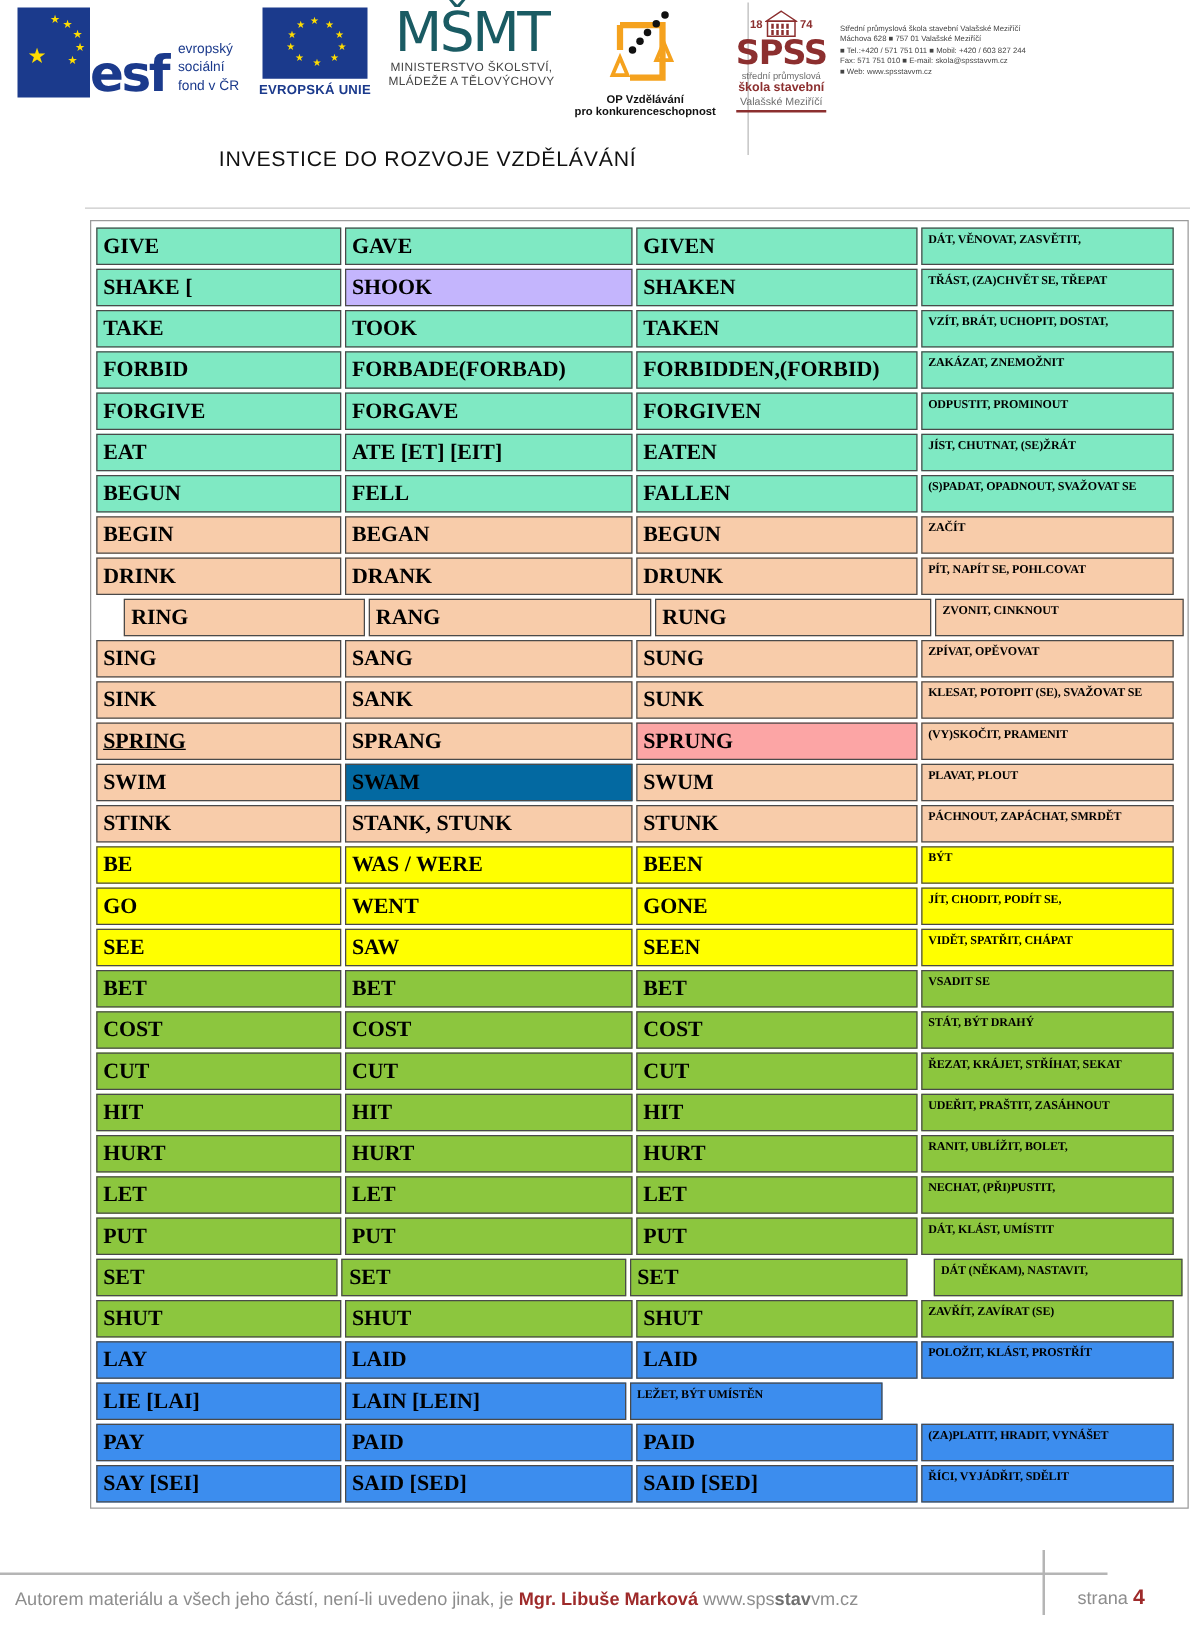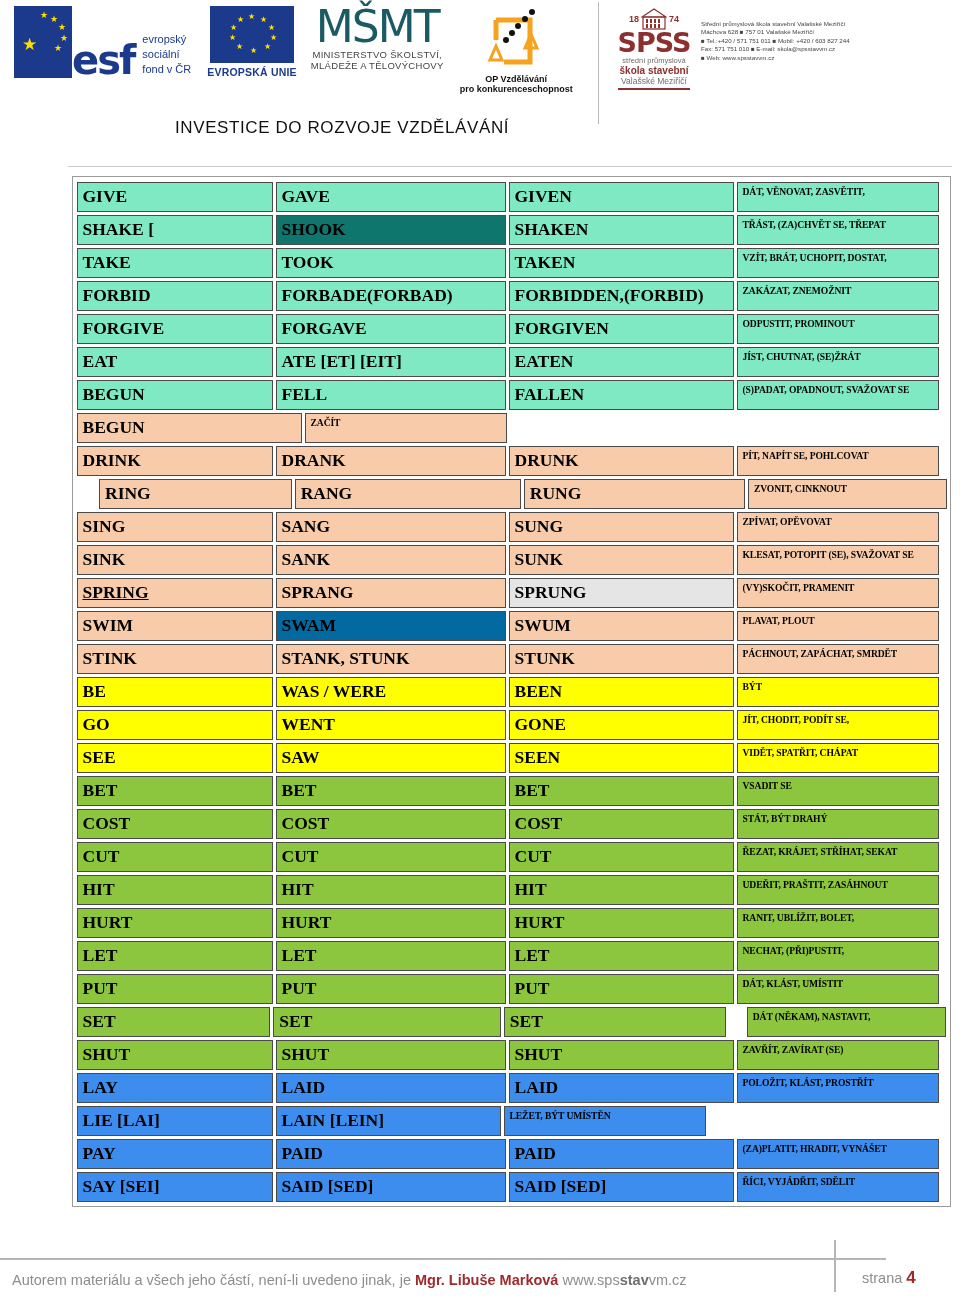--- a/index.html
+++ b/index.html
@@ -47,21 +47,21 @@
   .opv { margin-left:16px; display:flex; flex-direction:column; align-items:center; }
   .opv-mark { width:60px; height:66px; position:relative; }
   .opv-t1 { font-family:"Liberation Sans", sans-serif; font-size:9px; font-weight:bold;
             color:#111; margin-top:2px; }
   .opv-t2 { font-family:"Liberation Sans", sans-serif; font-size:9px; font-weight:bold;
             color:#111; }
 
   .hdr-divider { position:absolute; left:598px; top:2px; width:1px; height:122px; background:#b9b9b9; }
 
   
-  .spss { position:absolute; left:615px; top:8px; display:flex; align-items:flex-start; }
+  .spss { position:absolute; left:586px; top:8px; display:flex; align-items:flex-start; }
   .spss-mark { width:78px; text-align:center; }
   .spss-date { display:flex; align-items:center; justify-content:center; gap:2px;
                font-family:"Liberation Sans", sans-serif; font-size:9px; color:#8c2f2f; font-weight:bold; }
   .spss-house { width:26px; height:22px; position:relative; }
   .spss-word { font-family:"DejaVu Sans", sans-serif; font-weight:bold; font-size:27px;
                line-height:26px; color:#8c2f2f; letter-spacing:-1px; }
   .spss-sub1 { font-family:"Liberation Sans", sans-serif; font-size:7.5px; color:#6e6e6e; }
   .spss-sub2 { font-family:"Liberation Sans", sans-serif; font-size:10px; color:#8c2f2f; font-weight:bold; }
   .spss-sub3 { font-family:"Liberation Sans", sans-serif; font-size:8.5px; color:#6e6e6e; }
   .spss-rule { width:72px; height:1.5px; background:#8c2f2f; margin:2px auto 0; }
@@ -242,21 +242,21 @@
           <span class="en">GIVEN</span>
         </div>
         <div class="vcell c4" style="background: rgb(127, 233, 195);">
           <span class="cz">DÁT, VĚNOVAT, ZASVĚTIT,</span>
         </div>
       </div>
       <div class="vrow">
         <div class="vcell c1" style="background: rgb(127, 233, 195);">
           <span class="en">SHAKE [</span>
         </div>
-        <div class="vcell c2" style="background: #0f766e;">
+        <div class="vcell c2" style="background: #c4b5fd;">
           <span class="en">SHOOK</span>
         </div>
         <div class="vcell c3" style="background: rgb(127, 233, 195);">
           <span class="en">SHAKEN</span>
         </div>
         <div class="vcell c4" style="background: rgb(127, 233, 195);">
           <span class="cz">TŘÁST, (ZA)CHVĚT SE, TŘEPAT</span>
         </div>
       </div>
       <div class="vrow">
@@ -323,20 +323,26 @@
           <span class="en">FELL</span>
         </div>
         <div class="vcell c3" style="background: rgb(127, 233, 195);">
           <span class="en">FALLEN</span>
         </div>
         <div class="vcell c4" style="background: rgb(127, 233, 195);">
           <span class="cz">(S)PADAT, OPADNOUT, SVAŽOVAT SE</span>
         </div>
       </div>
       <div class="vrow">
+        <div class="vcell c1" style="background: rgb(248, 204, 170);">
+          <span class="en">BEGIN</span>
+        </div>
+        <div class="vcell c2" style="background: rgb(248, 204, 170);">
+          <span class="en">BEGAN</span>
+        </div>
         <div class="vcell c3" style="background: rgb(248, 204, 170);">
           <span class="en">BEGUN</span>
         </div>
         <div class="vcell c4" style="background: rgb(248, 204, 170);">
           <span class="cz">ZAČÍT</span>
         </div>
       </div>
       <div class="vrow">
         <div class="vcell c1" style="background: rgb(248, 204, 170);">
           <span class="en">DRINK</span>
@@ -393,21 +399,21 @@
           <span class="cz">KLESAT, POTOPIT (SE), SVAŽOVAT SE</span>
         </div>
       </div>
       <div class="vrow">
         <div class="vcell c1" style="background: rgb(248, 204, 170); text-decoration: underline;">
           <span class="en">SPRING</span>
         </div>
         <div class="vcell c2" style="background: rgb(248, 204, 170);">
           <span class="en">SPRANG</span>
         </div>
-        <div class="vcell c3" style="background: #e5e5e5;">
+        <div class="vcell c3" style="background: #fca5a5;">
           <span class="en">SPRUNG</span>
         </div>
         <div class="vcell c4" style="background: rgb(248, 204, 170);">
           <span class="cz">(VY)SKOČIT, PRAMENIT</span>
         </div>
       </div>
       <div class="vrow">
         <div class="vcell c1" style="background: rgb(248, 204, 170);">
           <span class="en">SWIM</span>
         </div>

